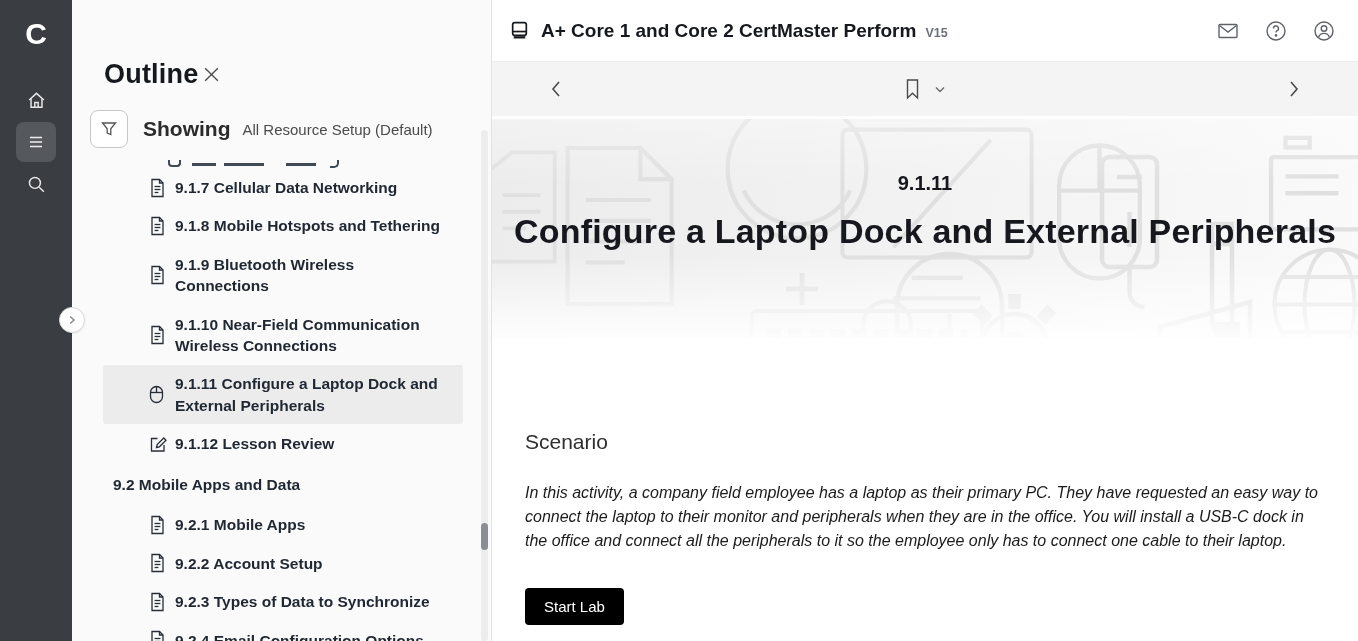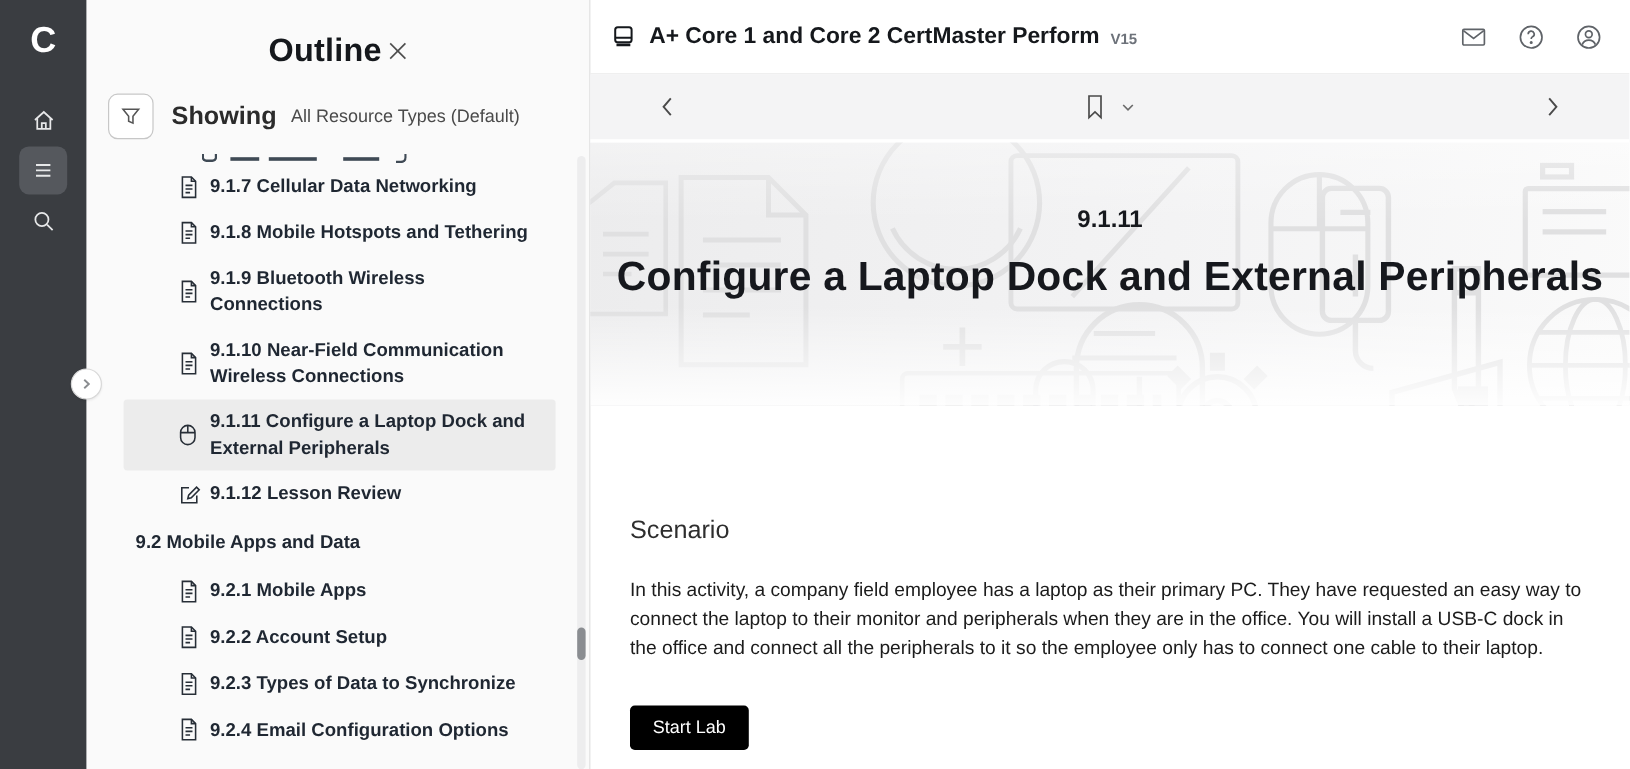--- a/index.html
+++ b/index.html
@@ -31,21 +31,21 @@
     position:absolute; top:307px; right:-13px; width:26px; height:26px; border-radius:50%;
     background:#fff; border:1px solid #d8d8d8; display:flex; align-items:center; justify-content:center;
     color:#8a8d90; box-shadow:0 1px 2px rgba(0,0,0,.08); cursor:pointer;
   }
 
   
   .panel {
     width:420px; flex-shrink:0; background:#fafafa; border-right:1px solid #e2e2e2;
     position:relative; display:flex; flex-direction:column;
   }
-  .panel-header { display:flex; align-items:center; justify-content:center; padding:27px 26px 0 32px; }
+  .panel-header { display:flex; align-items:center; justify-content:flex-start; padding:27px 26px 0 32px;margin-top:32px; }
   .panel-title { font-size:27px; font-weight:700; color:#15181c; letter-spacing:.2px; }
   .close-btn { color:#4d4d4d; cursor:pointer; padding:4px; }
   .filter-row { display:flex; align-items:center; margin:20px 0 0 18px; }
   .filter-btn {
     width:38px; height:38px; background:#fff; border:1px solid #c7c7c7; border-radius:8px;
     display:flex; align-items:center; justify-content:center; color:#555; cursor:pointer;
   }
   .showing-label { font-size:21px; font-weight:700; color:#2b2b2b; margin-left:15px; }
   .filter-value { font-size:15px; color:#4a4a4a; margin-left:12px; }
 
@@ -117,21 +117,21 @@
   .hero-fade {
     position:absolute; inset:0;
     background:linear-gradient(180deg, rgba(255,255,255,.35) 0%, rgba(255,255,255,0) 30%, rgba(255,255,255,0) 62%, rgba(255,255,255,.92) 100%);
   }
   .hero-number { position:relative; margin-top:53px; font-size:20px; font-weight:700; color:#16181d; }
   .hero-title  { position:relative; margin-top:17px; font-size:34px; font-weight:700; color:#16181d; letter-spacing:.2px; }
 
   
   .content { padding:0 33px; }
   .scenario-heading { margin-top:92px; font-size:21px; font-weight:400; color:#2e2e2e; }
-  .scenario-text { margin-top:27px; font-size:16px; line-height:24px; color:#1c1c1c; max-width:795px; }
+  .scenario-text { margin-top:27px; font-size:16px; line-height:24px; color:#1c1c1c; max-width:795px;font-style:italic; }
   .start-btn {
     margin-top:35px; display:inline-block; background:#000000; color:#fff; border:none; border-radius:4px;
     font-family:"Liberation Sans",sans-serif; font-size:15px; padding:10px 19px; cursor:pointer;
   }
 </style>
 </head>
 <body>
 
 <nav class="rail">
   <div class="rail-logo">C</div>
@@ -187,21 +187,21 @@
 
   <div class="filter-row">
     <div class="filter-btn">
       <span>
         <svg width="18" height="18" viewBox="0 0 18 18" fill="none" stroke="currentColor" stroke-width="1.3">
           <path d="M2.5 3 H15.5 L10.8 8.8 V14.6 L7.2 13 V8.8 Z"></path>
         </svg>
       </span>
     </div>
     <span class="showing-label">Showing</span>
-    <span class="filter-value">All Resource Types (Default)</span>
+    <span class="filter-value">All Resource Setup (Default)</span>
   </div>
 
   <div class="outline-list" id="outline-list">
     <div class="sliver">
       <span class="f-icon"></span>
         <span class="f1"></span>
         <span class="f2"></span>
         <span class="f3"></span>
         <span class="f-desc"></span>
     </div>

